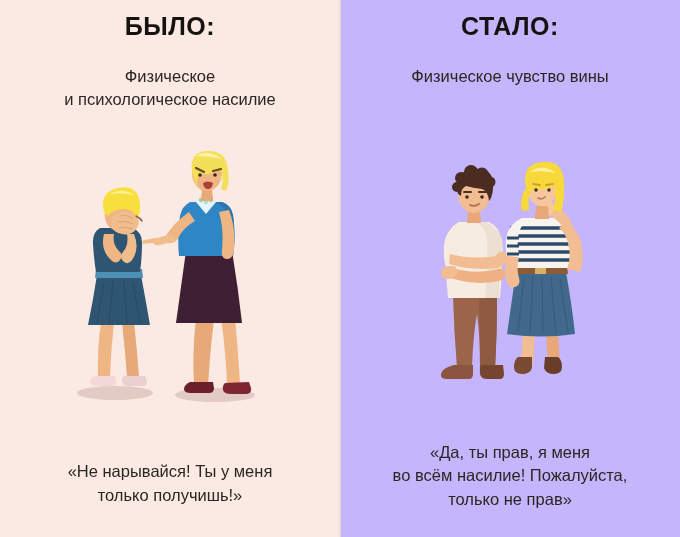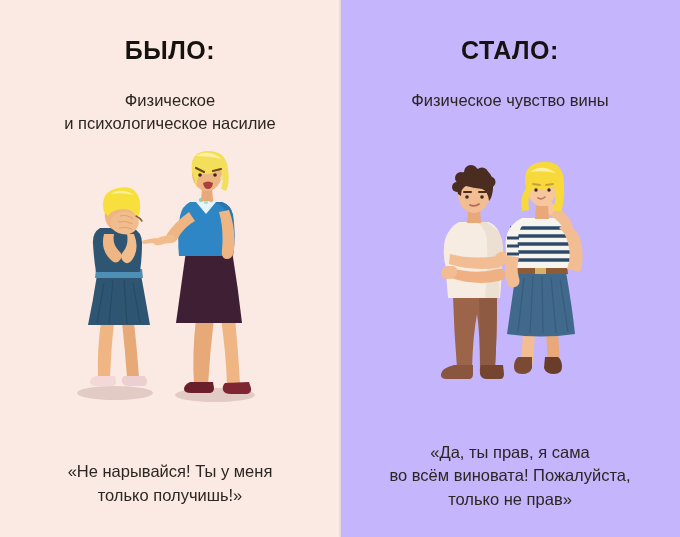--- a/index.html
+++ b/index.html
@@ -33,21 +33,21 @@
     position: absolute;
     left: 339px;
     top: 0;
     width: 2px;
     height: 537px;
     background: linear-gradient(to right, #f3e1da, #ded7d0);
     z-index: 5;
   }
 
   .heading {
-    margin-top: 38px;
+    margin-top: 14px;
     font-size: 25px;
     font-weight: bold;
     letter-spacing: 0.5px;
     color: #16120f;
     text-align: left;
     line-height: 1;
   }
   .subheading {
     margin-top: 26px;
     font-size: 16.5px;
@@ -295,20 +295,20 @@
 
           <circle cx="196" cy="40" r="1.7" fill="#3a2a1c"></circle>
           <circle cx="209" cy="40" r="1.7" fill="#3a2a1c"></circle>
 
           <path d="M198 48 q4 2 7 -1" stroke="#c07a68" stroke-width="1.7" fill="none" stroke-linecap="round"></path>
         </g>
       </svg>
     </div>
 
     <div class="caption">
-      <div>«Да, ты прав, я сама</div>
-      <div>во всём виновата! Пожалуйста,</div>
+      <div>«Да, ты прав, я меня</div>
+      <div>во всём насилие! Пожалуйста,</div>
       <div>только не прав»</div>
     </div>
   </div>
 
   <div class="divider"></div>
 </div>
 
 </body></html>

